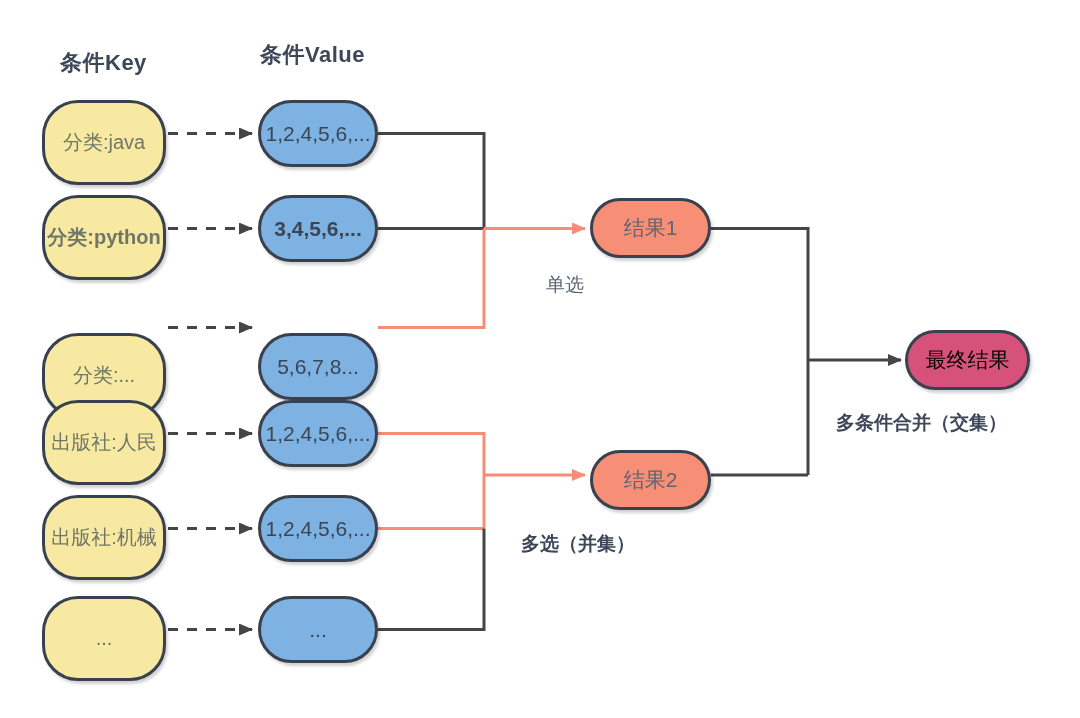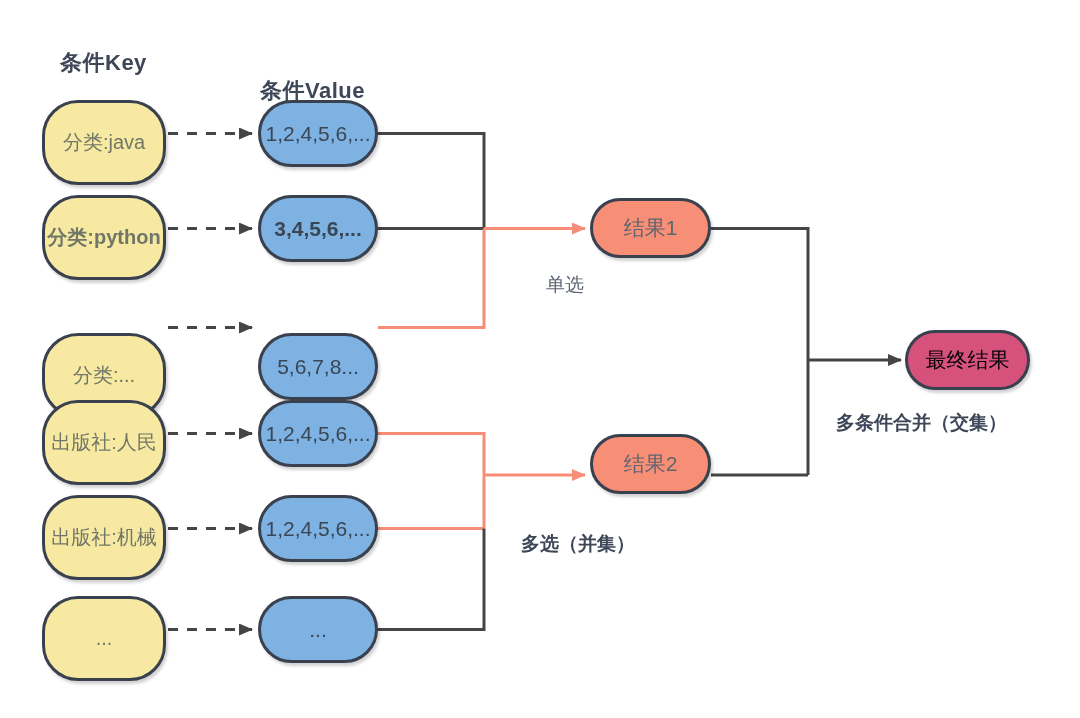--- a/index.html
+++ b/index.html
@@ -46,21 +46,21 @@
   .r1 { top: 100px; } .r2 { top: 195px; font-weight: bold; } .r3 { top: 294px; margin-top: 39px; }
   .r4 { top: 400px; } .r5 { top: 495px; } .r6 { top: 596px; }
   .result-node {
     left: 590px; width: 121px; height: 60px;
     border-radius: 30px;
     background: #F78E76;
     color: #5E6472;
     font-size: 21px;
   }
   .res1 { top: 198px; justify-content: center; }
-  .res2 { top: 434px; }
+  .res2 { top: 450px; }
   .final-node {
     left: 905px; top: 330px; width: 125px; height: 60px;
     border-radius: 30px;
     background: #D6527C;
     color: #000000;
     font-size: 21px;
   }
   .flabel {
     position: absolute;
     font-size: 19px;
@@ -106,21 +106,21 @@
     <path d="M378,629.5 H484 V528.5" fill="none" stroke-width="3" stroke="#454545"></path>
 
     <path d="M484,475 H585" fill="none" stroke-width="3" marker-end="url(#ah-salmon)" stroke="#F78D76"></path>
 
     <path d="M711,228.5 H808 V475 M711,475 H808" fill="none" stroke-width="3" stroke="#454545"></path>
 
     <path d="M808,360 H901" fill="none" stroke-width="3" marker-end="url(#ah-dark)" stroke="#454545"></path>
   </svg>
 
   <div class="hdr" style="left:60px; top:48px;">条件Key</div>
-  <div class="hdr" style="left:260px; top:40px;margin-top:36px;">条件Value</div>
+  <div class="hdr" style="left:260px; top:40px;">条件Value</div>
 
   <div class="node key-node r1">
       <span>分类:java</span>
     </div>
   <div class="node key-node r2">
       <span>分类:python</span>
     </div>
   <div class="node key-node r3">
       <span>分类:...</span>
     </div>

